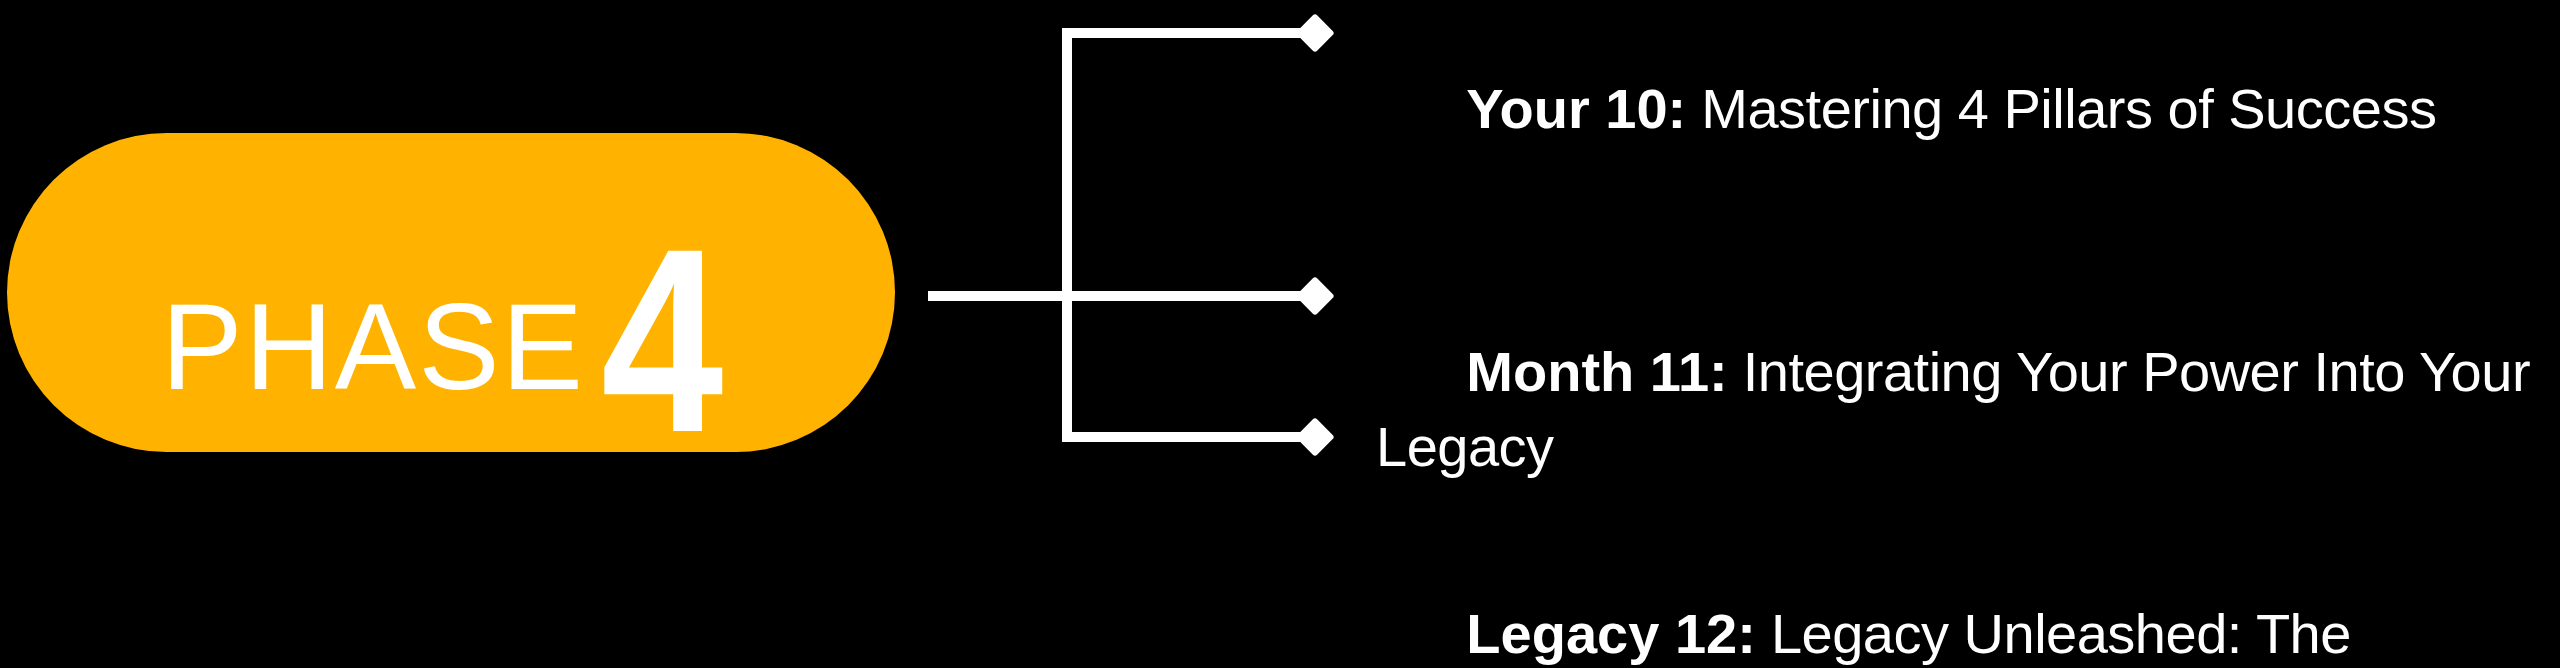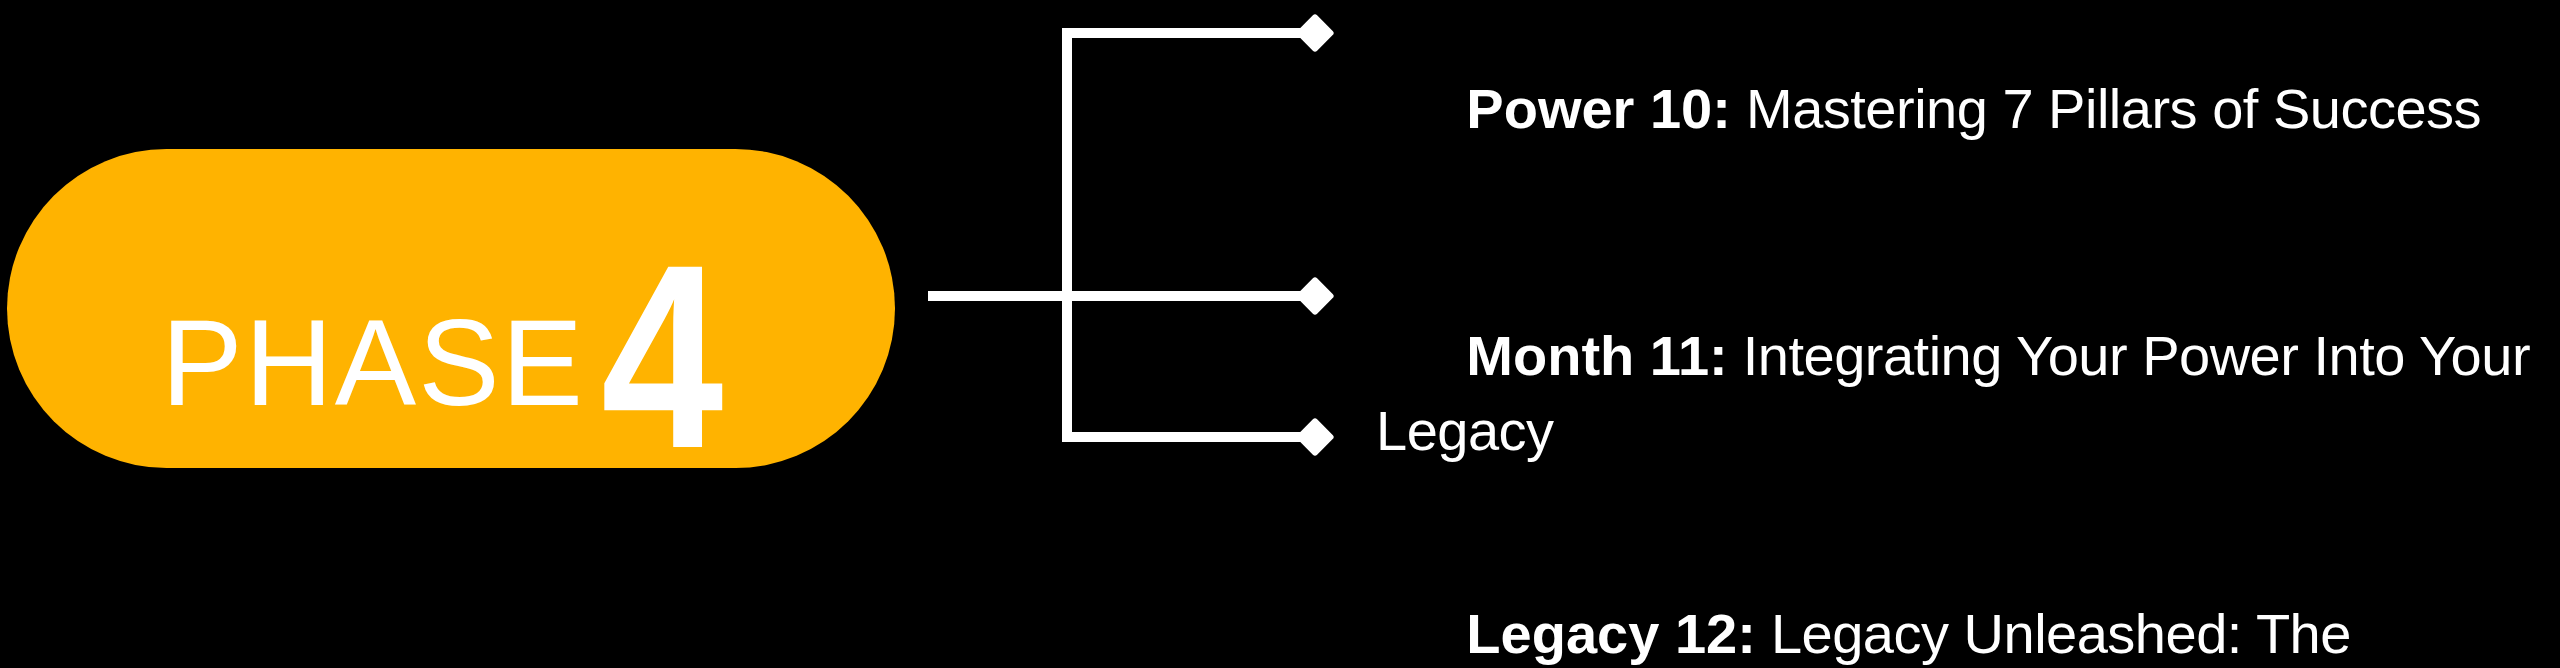--- a/index.html
+++ b/index.html
@@ -16,21 +16,21 @@
     width: 2560px;
     height: 668px;
     background: #000000;
     overflow: hidden;
   }
 
   
   .phase-pill {
     position: absolute;
     left: 7px;
-    top: 149px;
+    top: 133px;
     width: 888px;
     height: 319px;
     background: #FFB300;
     border-radius: 200px;
     display: flex;
     align-items: center;
     justify-content: center;
   }
   .phase-inner {
     display: flex;
@@ -128,21 +128,21 @@
     font-weight: 400;
     line-height: 75px;
     letter-spacing: -0.5px;
     white-space: pre-wrap;
   }
   .milestone .m-label {
     font-weight: 700;
     letter-spacing: 0px;
   }
   .milestone-1 { top: -4px; }
-  .milestone-2 { top: 243px; }
+  .milestone-2 { top: 259px; }
   .milestone-3 { top: 521px; }
 </style>
 </head>
 <body>
 
 <div id="canvas">
 
   <div class="phase-pill">
     <div class="phase-inner">
       <span class="phase-word">PHASE</span>
@@ -157,21 +157,21 @@
     <div class="conn-line branch branch-2"></div>
     <div class="conn-line branch branch-3"></div>
     <div class="diamond diamond-1"></div>
     <div class="diamond diamond-2"></div>
     <div class="diamond diamond-3"></div>
   </div>
 
   <div class="milestones">
 
     <div class="milestone milestone-1">
-      <span class="m-label">Power 10:</span><span class="m-text"> Mastering 7 Pillars of Success</span>
+      <span class="m-label">Your 10:</span><span class="m-text"> Mastering 4 Pillars of Success</span>
     </div>
 
     <div class="milestone milestone-2">
       <span class="m-label">Month 11:</span><span class="m-text"> Integrating Your Power Into Your Legacy</span>
     </div>
 
     <div class="milestone milestone-3">
       <span class="m-label">Legacy 12:</span><span class="m-text"> Legacy Unleashed: The Journey Forward</span>
     </div>
 

